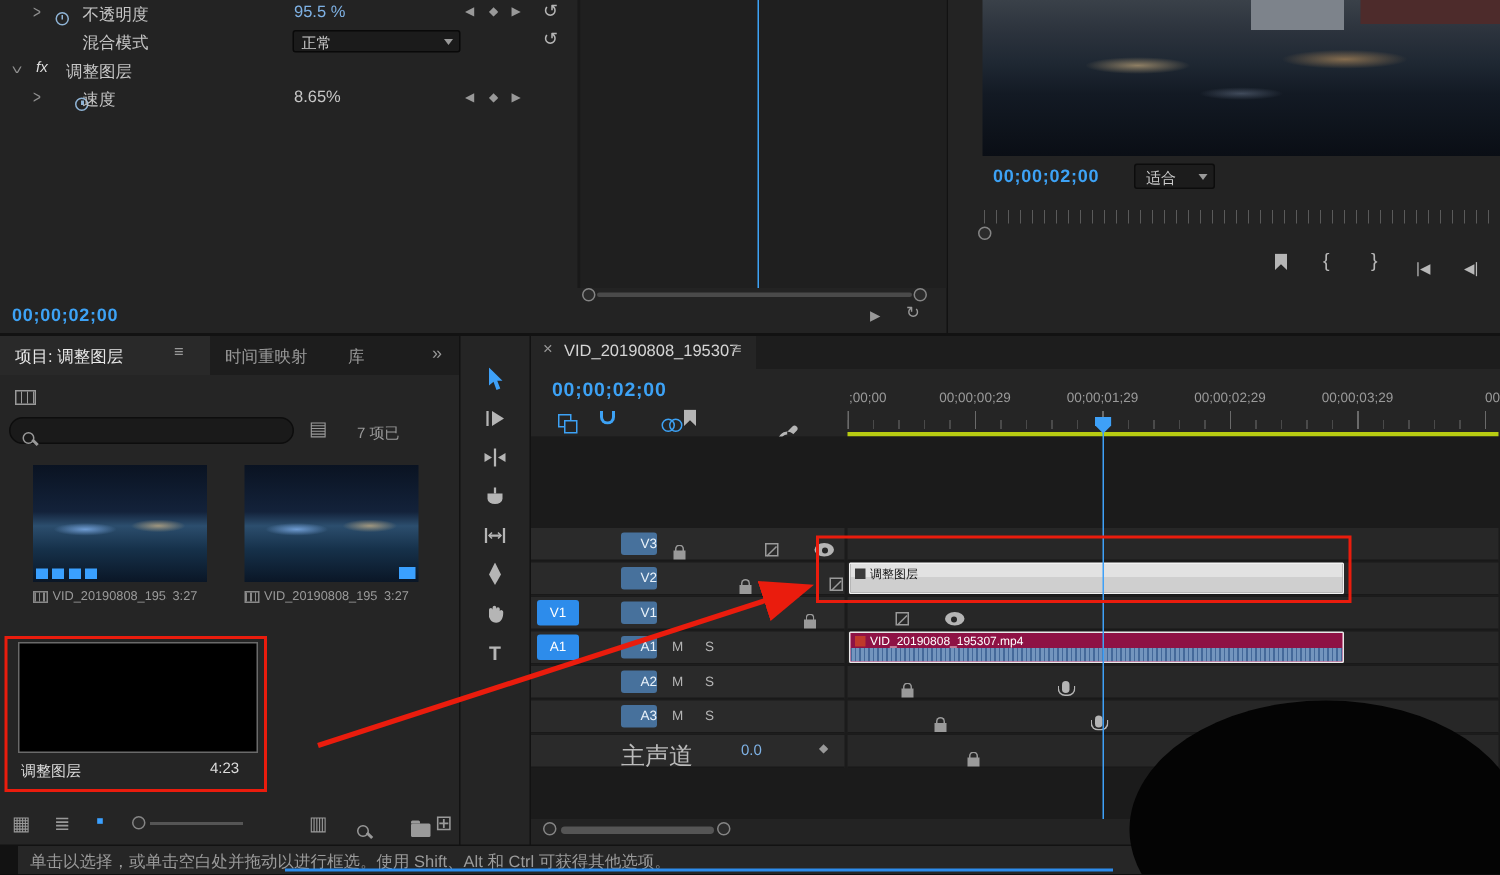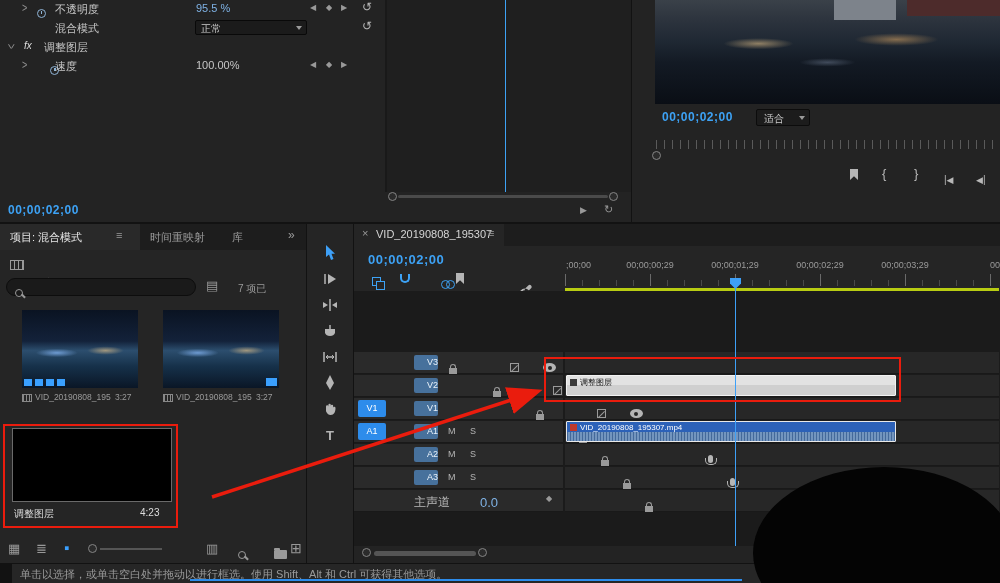--- a/index.html
+++ b/index.html
@@ -95,21 +95,21 @@
     </div>
     <span class="ab gly" style="left:362px;top:20px;font-size:12px;color:#b5b5b5">↺</span>
     
     <span class="ab chev down" style="left:8px;top:42px">&gt;</span>
     <span class="ab fxbadge" style="left:24px;top:40px">fx</span>
     <span class="ab lbl" style="left:44px;top:40px">调整图层</span>
     
     <span class="ab chev" style="left:22px;top:61px">&gt;</span>
     <span class="ab i-clock" style="left:37px;top:61px"></span>
     <span class="ab lbl" style="left:55px;top:59px">速度</span>
-    <span class="ab val" style="left:196px;top:59px;color:#c6c6c6">100.00%</span>
+    <span class="ab val" style="left:196px;top:59px;color:#c6c6c6">8.65%</span>
     <span class="ab gly" style="left:310px;top:61px;font-size:8px">◀</span>
     <span class="ab gly" style="left:326px;top:61px;font-size:8px">◆</span>
     <span class="ab gly" style="left:341px;top:61px;font-size:8px">▶</span>
     
     <div class="ab" style="left:385px;top:0;width:2px;height:192px;background:#191919"></div>
     <div class="ab" style="left:387px;top:0;width:244px;height:192px;background:#1f1f1f"></div>
     <div class="ab" style="left:505px;top:0;width:1px;height:192px;background:#3da2f5"></div>
     
     <span class="ab knob" style="left:388px;top:192px"></span>
     <div class="ab" style="left:398px;top:195px;width:210px;height:3px;background:#4a4a4a;border-radius:2px"></div>
@@ -140,21 +140,21 @@
       <span class="gly" style="font-size:10px;color:#b8b8b8">|</span><span class="gly" style="font-size:9px;color:#b8b8b8">◀</span>
     </span>
     <span class="ab" style="left:344px;top:169px">
       <span class="gly" style="font-size:9px;color:#b8b8b8">◀</span><span class="gly" style="font-size:10px;color:#b8b8b8">|</span>
     </span>
   </section>
 
   <section class="pnl" style="left:0;top:224px;width:306px;height:339px;background:#252525">
     <div class="ab" style="left:0;top:0;width:306px;height:26px;background:#1d1d1d">
       <div class="ab" style="left:0;top:0;width:140px;height:26px;background:#292929">
-        <span class="ab lbl" style="left:10px;top:6px;color:#e8e8e8">项目: 混合模式</span>
+        <span class="ab lbl" style="left:10px;top:6px;color:#e8e8e8">项目: 调整图层</span>
         <span class="ab gly" style="left:116px;top:6px;font-size:11px">≡</span>
       </div>
       <span class="ab lbl dim" style="left:150px;top:6px">时间重映射</span>
       <span class="ab lbl dim" style="left:232px;top:6px">库</span>
       <span class="ab gly" style="left:288px;top:5px;font-size:12px">»</span>
     </div>
     <span class="ab i-clipbox" style="left:10px;top:36px"></span>
     <span class="ab lbl" style="left:32px;top:52px;color:#bbb">百度经验.prproj</span>
     <div class="ab" style="left:6px;top:54px;width:190px;height:18px;background:#1a1a1a;border:1px solid #0d0d0d;border-radius:9px">
       <span class="ab i-mag" style="left:8px;top:4px"></span>
@@ -313,32 +313,32 @@
     <div class="lane" style="top:243px"></div>
     <span class="ab i-lock" style="left:44px;top:251px"></span>
     <span class="tname" style="left:60px;top:246px">A3</span>
     <span class="ms" style="left:94px;top:248px">M</span>
     <span class="ms" style="left:116px;top:248px">S</span>
     <span class="ab i-mic" style="left:138px;top:248px"></span>
     
     <div class="thead" style="top:266px"></div>
     <div class="lane" style="top:266px"></div>
     <span class="ab i-lock" style="left:44px;top:274px"></span>
-    <span class="ab val" style="left:60px;top:270px;font-size:12px;color:#bbb">主声道</span>
-    <span class="ab val bluev" style="left:126px;top:271px;font-size:13px">0.0</span>
+    <span class="ab val" style="left:60px;top:270px;font-size:16px;color:#bbb">主声道</span>
+    <span class="ab val bluev" style="left:140px;top:271px;font-size:10px">0.0</span>
     <span class="ab gly" style="left:192px;top:271px;font-size:8px">◆</span>
 
     
     <div class="clip" style="top:151px;background:linear-gradient(180deg,#e2e2e2 0 45%,#cfcfcf 45% 100%);border:1px solid #f2f2f2">
       <div class="cliplab" style="color:#111">
         <span style="width:7px;height:7px;background:#3a3a3a;display:inline-block"></span>
         <span>调整图层</span>
       </div>
     </div>
-    <div class="clip" style="top:197px;background:#3b82f6;border:1px solid #e8e8e8">
+    <div class="clip" style="top:197px;background:#be185d;border:1px solid #e8e8e8">
       <div class="cliplab" style="background:rgba(0,0,0,.25);color:#fff">
         <span style="width:7px;height:7px;background:#c0392b;display:inline-block"></span>
         <span>VID_20190808_195307.mp4</span>
       </div>
       <div class="ab wave" style="left:0;right:0;top:10px;height:9px"></div>
     </div>
 
     
     <div class="ab" style="left:376px;top:54px;width:11px;height:11px;background:#3ea0f7;clip-path:polygon(0 0,100% 0,100% 50%,50% 100%,0 50%)"></div>
     <div class="ab" style="left:381px;top:60px;width:1px;height:262px;background:#3ea0f7"></div>

